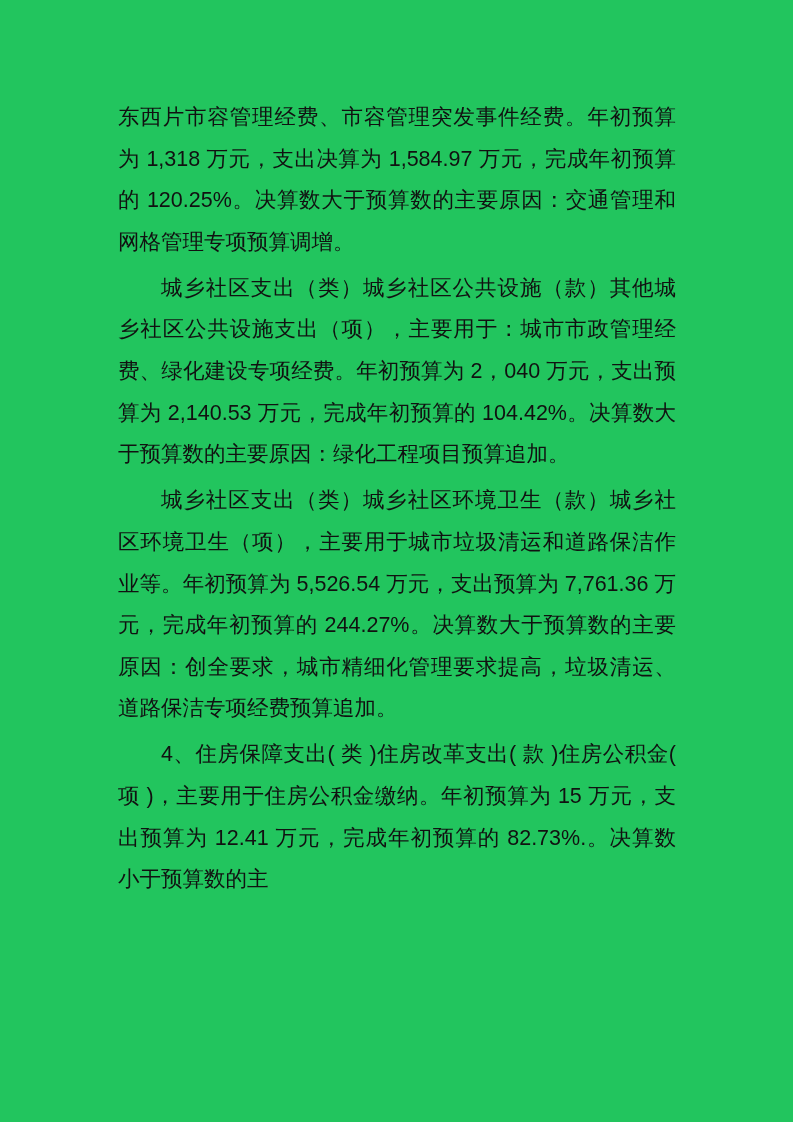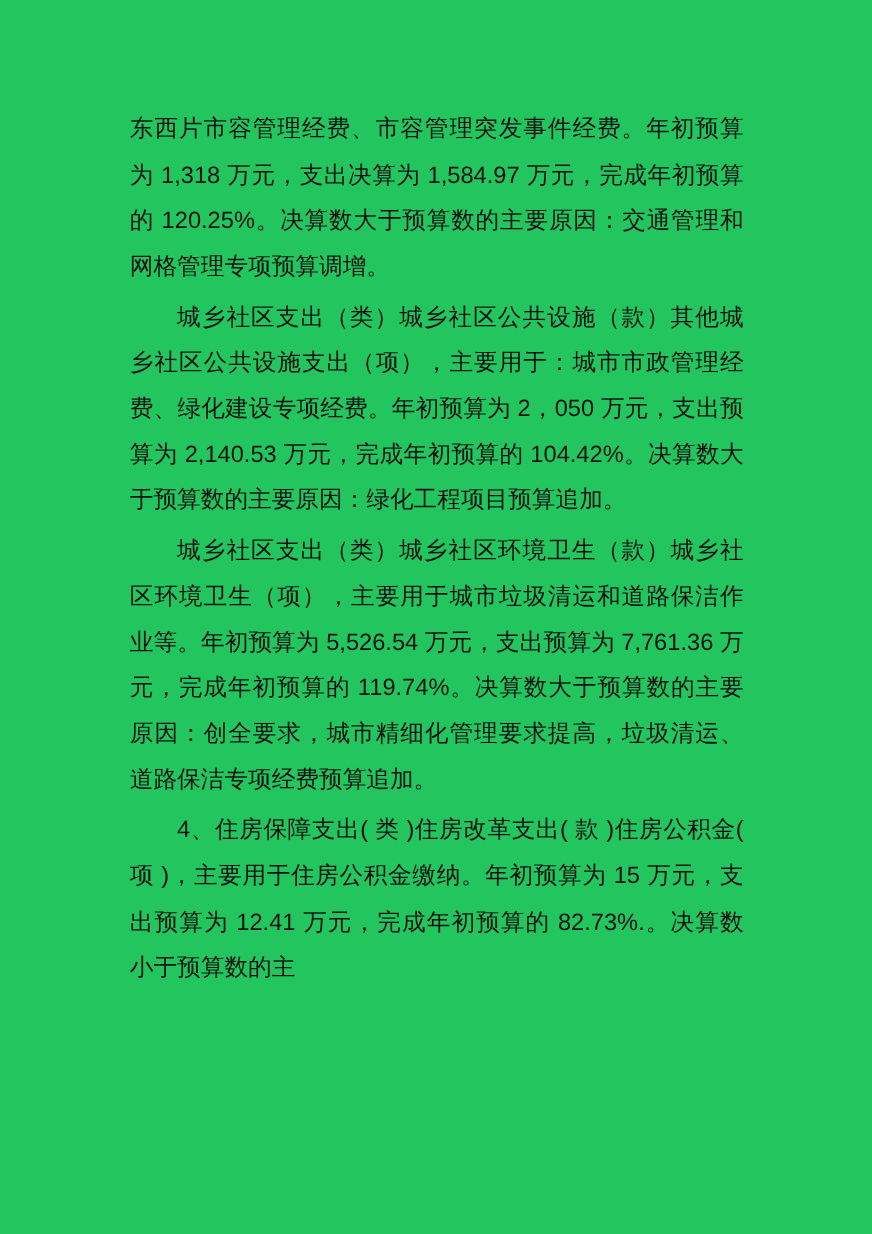--- a/index.html
+++ b/index.html
@@ -34,17 +34,17 @@
   .para.indent {
     text-indent: 2em;
   }
 </style>
 </head>
 <body>
 
 <div class="page">
   <div class="content" id="paragraphs-container">
       <p class="para" style="color: rgb(17, 17, 17);">东西片市容管理经费、市容管理突发事件经费。年初预算为 1,318 万元，支出决算为 1,584.97 万元，完成年初预算的 120.25%。决算数大于预算数的主要原因：交通管理和网格管理专项预算调增。</p>
-      <p class="para indent" style="color: rgb(17, 17, 17);">城乡社区支出（类）城乡社区公共设施（款）其他城乡社区公共设施支出（项），主要用于：城市市政管理经费、绿化建设专项经费。年初预算为 2，050 万元，支出预算为 2,140.53 万元，完成年初预算的 104.42%。决算数大于预算数的主要原因：绿化工程项目预算追加。</p>
-      <p class="para indent" style="color: rgb(17, 17, 17);">城乡社区支出（类）城乡社区环境卫生（款）城乡社区环境卫生（项），主要用于城市垃圾清运和道路保洁作业等。年初预算为 5,526.54 万元，支出预算为 7,761.36 万元，完成年初预算的 119.74%。决算数大于预算数的主要原因：创全要求，城市精细化管理要求提高，垃圾清运、道路保洁专项经费预算追加。</p>
+      <p class="para indent" style="color: rgb(17, 17, 17);">城乡社区支出（类）城乡社区公共设施（款）其他城乡社区公共设施支出（项），主要用于：城市市政管理经费、绿化建设专项经费。年初预算为 2，040 万元，支出预算为 2,140.53 万元，完成年初预算的 104.42%。决算数大于预算数的主要原因：绿化工程项目预算追加。</p>
+      <p class="para indent" style="color: rgb(17, 17, 17);">城乡社区支出（类）城乡社区环境卫生（款）城乡社区环境卫生（项），主要用于城市垃圾清运和道路保洁作业等。年初预算为 5,526.54 万元，支出预算为 7,761.36 万元，完成年初预算的 244.27%。决算数大于预算数的主要原因：创全要求，城市精细化管理要求提高，垃圾清运、道路保洁专项经费预算追加。</p>
       <p class="para indent" style="color: rgb(17, 17, 17);">4、住房保障支出( 类 )住房改革支出( 款 )住房公积金( 项 )，主要用于住房公积金缴纳。年初预算为 15 万元，支出预算为 12.41 万元，完成年初预算的 82.73%.。决算数小于预算数的主</p>
     </div>
 </div>
 
 </body></html>

